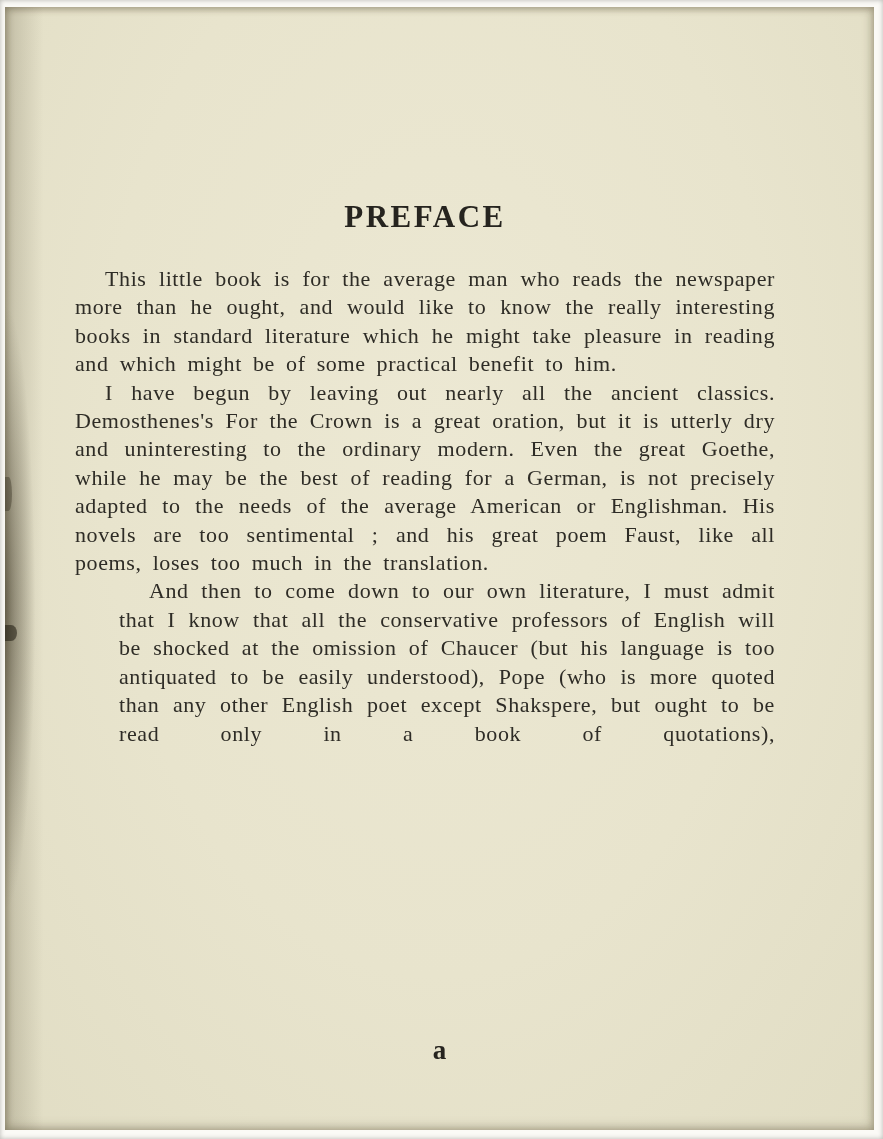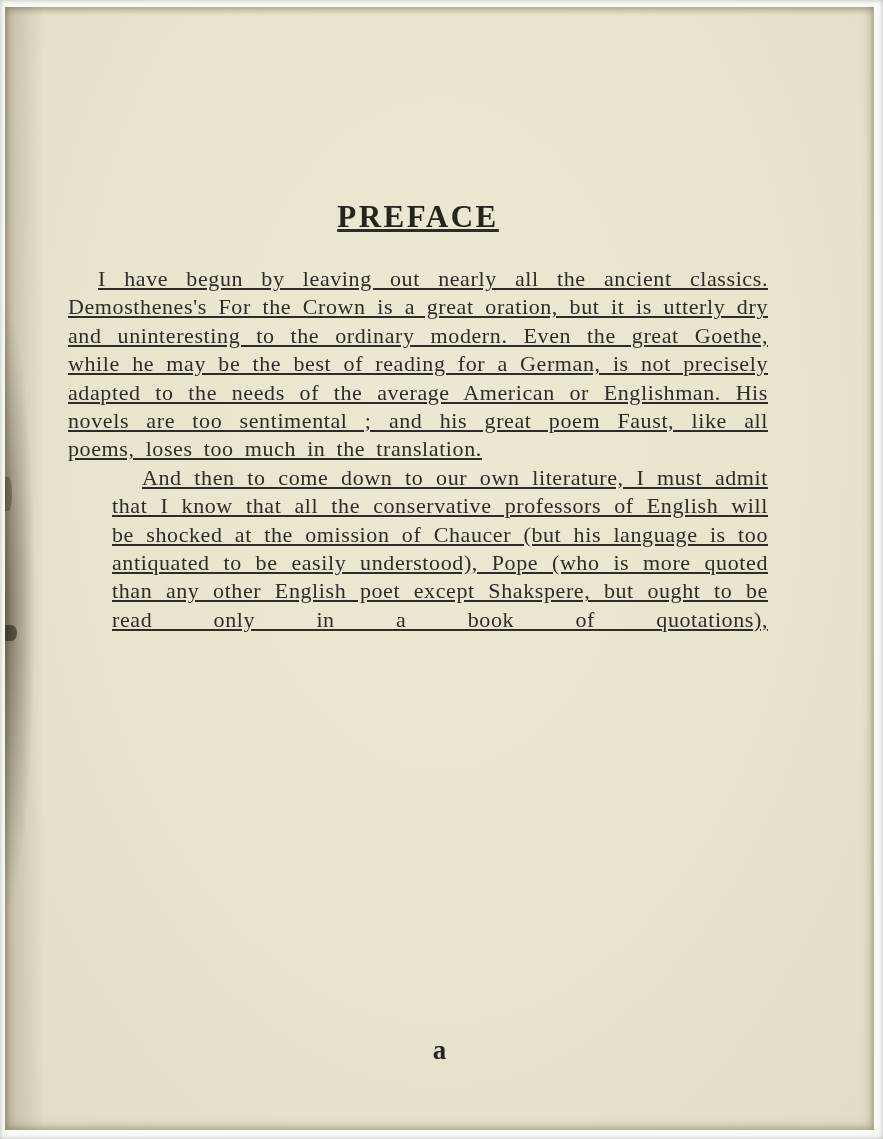--- a/index.html
+++ b/index.html
@@ -59,25 +59,24 @@
     left: 0px;
     top: 470px;
     width: 7px;
     height: 34px;
     background: rgba(40,34,20,0.35);
     border-radius: 0 50% 50% 0;
     pointer-events: none;
   }
   .text-block {
     position: absolute;
-    left: 63px;
+    left: 70px;
     top: 192px;
     width: 700px;
     color: #2e2c26;
-    text-decoration: underline;
   }
   .page-title {
     margin: 0 0 30px 0;
     text-align: center;
     font-size: 31px;
     font-weight: 700;
     letter-spacing: 2.5px;
     color: #26241f;
   }
   .body-text p {
@@ -111,20 +110,21 @@
 <div class="scan-frame">
   <div class="book-page">
     <div class="binding-shadow"></div>
     <div class="smudge"></div>
     <div class="smudge2"></div>
 
     <div class="text-block">
       <h1 class="page-title">PREFACE</h1>
 
       <div class="body-text">
+        <p>This little book is for the average man who reads the newspaper more than he ought, and would like to know the really interesting books in standard literature which he might take pleasure in reading and which might be of some practical benefit to him.</p>
         <p>I have begun by leaving out nearly all the ancient classics.  Demosthenes's For the Crown is a great oration, but it is utterly dry and uninteresting to the ordinary modern.  Even the great Goethe, while he may be the best of reading for a German, is not precisely adapted to the needs of the average American or Englishman.  His novels are too sentimental ; and his great poem Faust, like all poems, loses too much in the translation.</p>
         <p class="justify-last">And then to come down to our own literature, I must admit that I know that all the conservative professors of English will be shocked at the omission of Chaucer (but his language is too antiquated to be easily understood), Pope (who is more quoted than any other English poet except Shakspere, but ought to be read only in a book of quotations),</p>
       </div>
     </div>
 
     <div class="signature-mark">a</div>
   </div>
 </div>
 
 </body></html>

